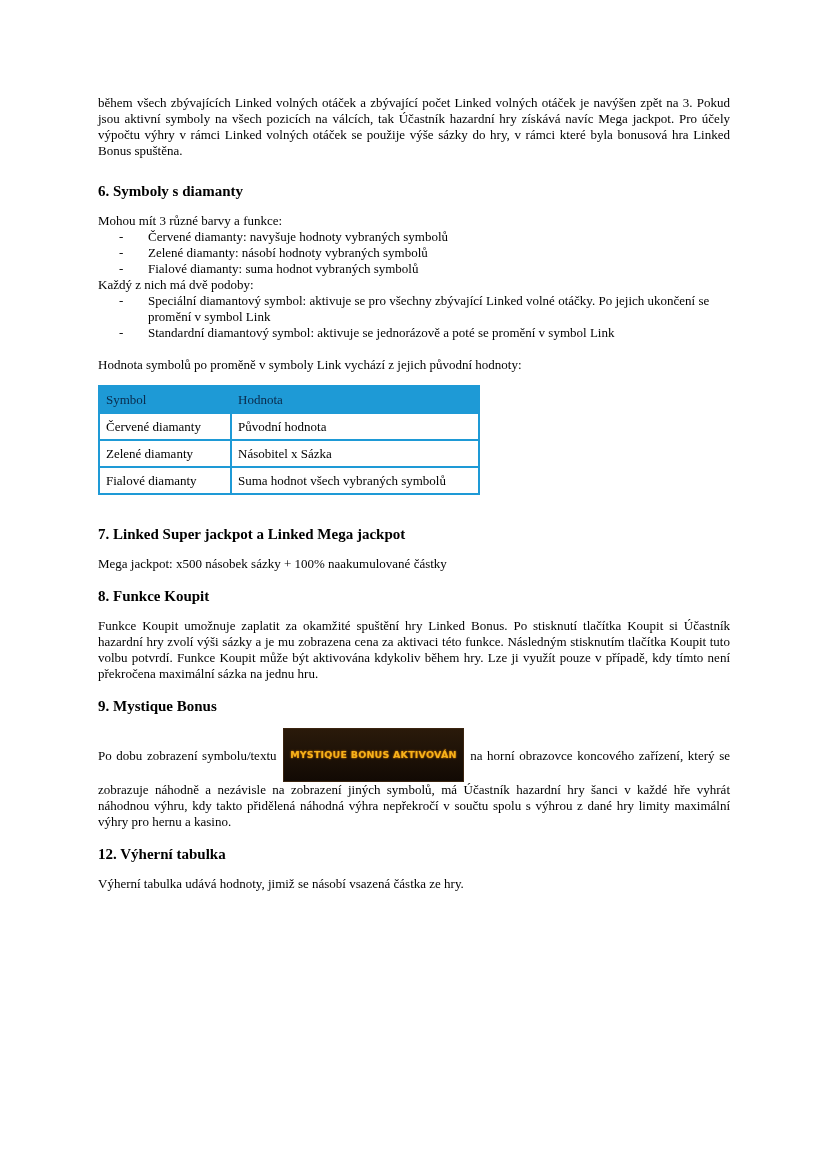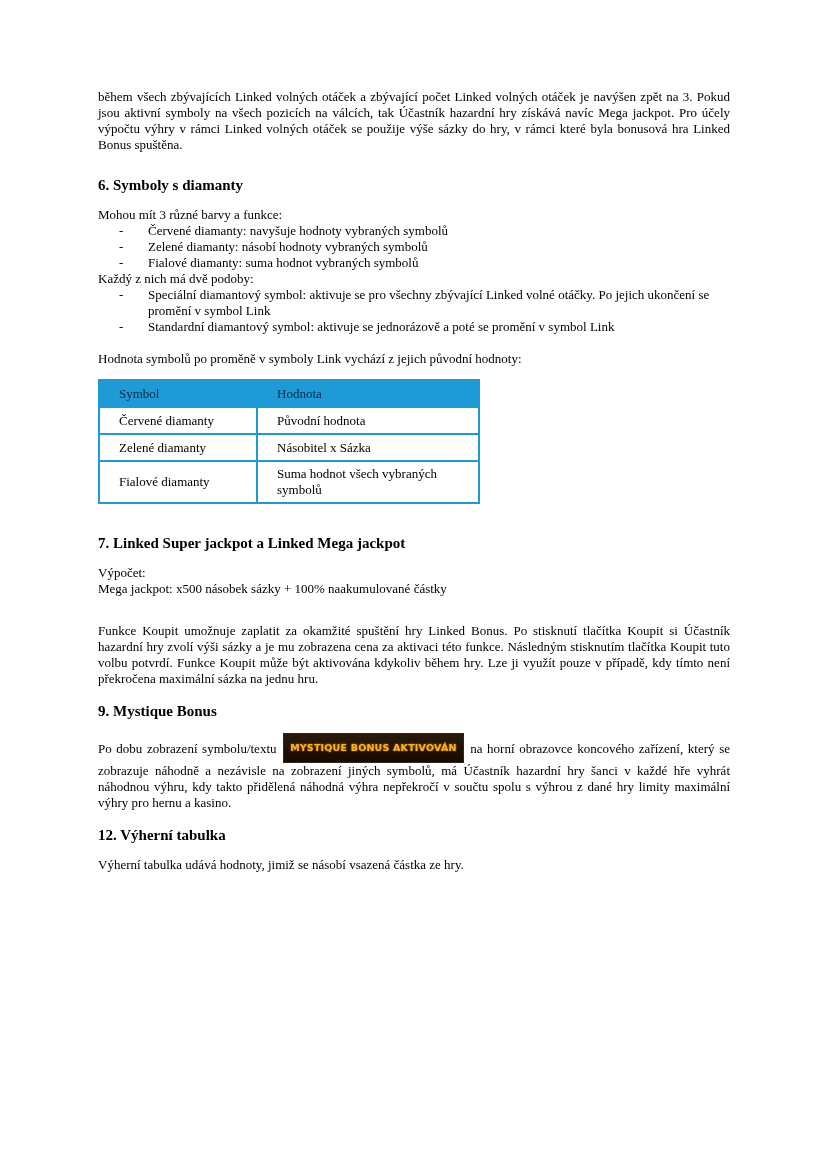--- a/index.html
+++ b/index.html
@@ -1,33 +1,33 @@
 <!DOCTYPE html>
 <html><head>
 <meta charset="utf-8">
 <style>
   html, body { margin: 0; padding: 0; background: #ffffff; }
   body { width: 827px; height: 1169px; position: relative; overflow: hidden;
          font-family: "Liberation Serif", "DejaVu Serif", serif; color: #000; }
-  .page { position: absolute; left: 98px; top: 89px; width: 632px; }
+  .page { position: absolute; left: 98px; top: 95px; width: 632px; }
   p { margin: 0; font-size: 13px; line-height: 16px; }
   .just { text-align: justify; }
   h2 { font-size: 15px; font-weight: bold; margin: 0; line-height: 20px; }
   .gap-s { height: 16px; }
   ul.dash { list-style: none; margin: 0; padding: 0 0 0 21px; }
   ul.dash li { position: relative; padding-left: 29px; font-size: 13px; line-height: 16px; }
   ul.dash li .bullet { position: absolute; left: 0; top: 0; }
   table.dt { border-collapse: collapse; margin-top: 12px; width: 382px; font-size: 13px; }
   table.dt th, table.dt td { border: 2px solid #1e9ad6; text-align: left; font-weight: normal;
-                             padding: 4px 19px; height: 17px; line-height: 16px; }
+                             padding: 4px 6px; height: 17px; line-height: 16px; }
   table.dt th { background: #1e9ad6; color: #0a2a4a; }
   table.dt td.c1, table.dt th.c1 { width: 118px; }
   .badge { display: inline-block; background: linear-gradient(#2a1a0a, #120a04); color: #f5b21a;
            font-family: "DejaVu Sans", sans-serif; font-weight: bold; font-size: 9.5px; letter-spacing: 0.2px;
-           padding: 6px 6px; vertical-align: 2px; margin: 0 2px;
+           padding: 18px 6px; vertical-align: 2px; margin: 0 2px;
            text-shadow: 0 0 2px #ff8a00; border: 1px solid #3a2410; }
 </style>
 </head>
 <body>
 
 <div class="page">
 
   <p class="just">během všech zbývajících Linked volných otáček a zbývající počet Linked volných otáček je navýšen zpět na 3. Pokud jsou aktivní symboly na všech pozicích na válcích, tak Účastník hazardní hry získává navíc Mega jackpot. Pro účely výpočtu výhry v rámci Linked volných otáček se použije výše sázky do hry, v rámci které byla bonusová hra Linked Bonus spuštěna.</p>
 
   <div style="height:22px"></div>
@@ -68,24 +68,24 @@
         <td>Suma hodnot všech vybraných symbolů</td>
       </tr>
     </tbody>
   </table>
 
   <div style="height:15px"></div>
 
   <div style="height:14px"></div>
   <h2>7. Linked Super jackpot a Linked Mega jackpot</h2>
   <div style="height:12px"></div>
-  <p>Výpočet:</p>
   <p>Mega jackpot: x500 násobek sázky + 100% naakumulované částky</p>
 
   <div style="height:14px"></div>
+  <h2>8. Funkce Koupit</h2>
   <div style="height:12px"></div>
   <p class="just">Funkce Koupit umožnuje zaplatit za okamžité spuštění hry Linked Bonus. Po stisknutí tlačítka Koupit si Účastník hazardní hry zvolí výši sázky a je mu zobrazena cena za aktivaci této funkce. Následným stisknutím tlačítka Koupit tuto volbu potvrdí. Funkce Koupit může být aktivována kdykoliv během hry. Lze ji využít pouze v případě, kdy tímto není překročena maximální sázka na jednu hru.</p>
 
   <div style="height:14px"></div>
   <h2>9. Mystique Bonus</h2>
   <div style="height:12px"></div>
   <p class="just"><span>Po dobu zobrazení symbolu/textu</span> <span class="badge">MYSTIQUE BONUS AKTIVOVÁN</span> <span>na horní obrazovce koncového zařízení, který se zobrazuje náhodně a nezávisle na zobrazení jiných symbolů, má Účastník hazardní hry šanci v každé hře vyhrát náhodnou výhru, kdy takto přidělená náhodná výhra nepřekročí v součtu spolu s výhrou z dané hry limity maximální výhry pro hernu a kasino.</span></p>
 
   <div style="height:14px"></div>
   <h2>12. Výherní tabulka</h2>

